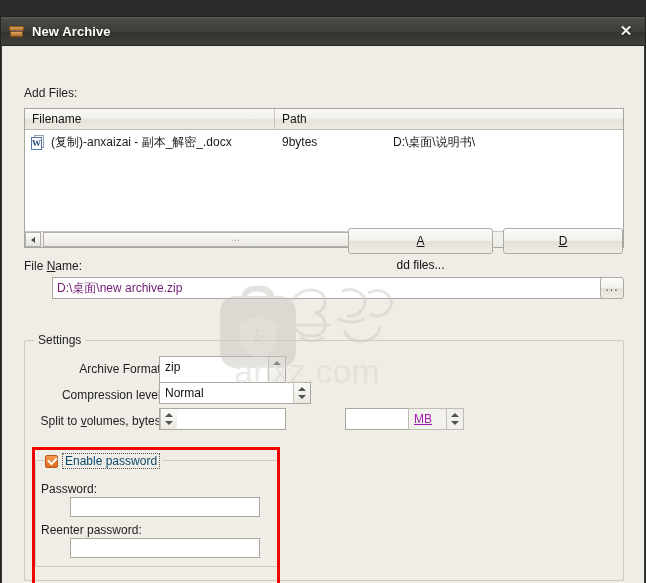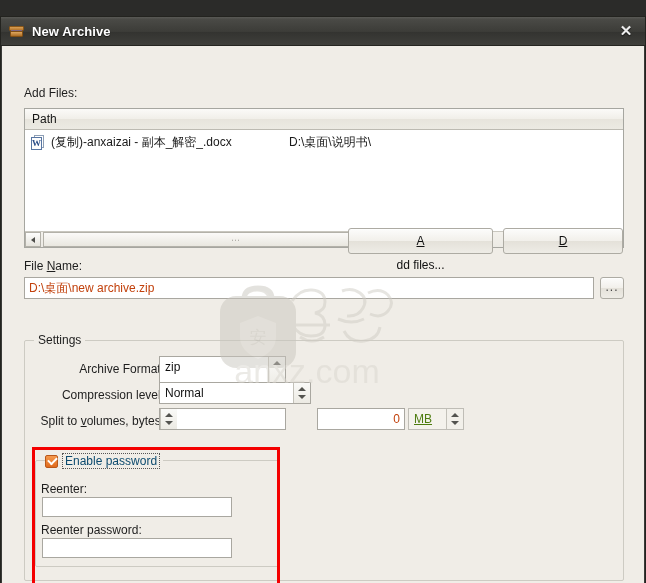--- a/index.html
+++ b/index.html
@@ -268,46 +268,47 @@
   }
   .btn span { display: block; }
 
   
   .tinput {
     position: absolute;
     background: #ffffff;
     border: 1px solid #a9a7a0;
     box-sizing: border-box;
     font-size: 12px;
-    color: #c2410c;
+    color: #701a75;
     padding: 0 4px;
     line-height: 20px;
     white-space: nowrap;
     overflow: hidden;
+    margin-left: 28px;
   }
 
   
   .combo {
     position: absolute;
     background: #ffffff;
     border: 1px solid #a9a7a0;
     box-sizing: border-box;
     display: flex;
     align-items: stretch;
   }
   .combo .cval {
     flex: 1;
     padding: 0 5px;
     font-size: 12px;
     color: #111;
     line-height: 20px;
     overflow: hidden;
     white-space: nowrap;
   }
-  .combo .cval.dim { color: #4d7c0f; text-decoration: underline; }
+  .combo .cval.dim { color: #a21caf; text-decoration: underline; }
   .spin {
     width: 17px;
     background: linear-gradient(to bottom, #fafaf8, #eceae3);
     border-left: 1px solid #c3c1b9;
     box-sizing: border-box;
     position: relative;
     flex: 0 0 auto;
   }
   .spin.flat { background: #f2f0ea; }
   .spin .up, .spin .dn {
@@ -432,32 +433,34 @@
         <path d="M86 45 l18 7 v14 q0 14-18 22 q-18-8-18-22 v-14 z" fill="#d6d3cc"></path>
         <text x="86" y="72" font-family="DejaVu Sans, sans-serif" font-size="17" fill="#c3c0b8" text-anchor="middle">安</text>
         <text x="135" y="112" font-family="Liberation Sans, sans-serif" font-size="34" fill="#d9d6cf" text-anchor="middle">anxz.com</text>
       </svg>
     </div>
 
     <div class="lbl" style="left:22px; top:40px;">Add Files:</div>
 
     <div class="filelist">
       <div class="fl-header">
+        <div class="fl-col c1">Filename</div>
         <div class="fl-col c3">Path</div>
       </div>
 
       <div class="fl-row">
         <div class="fl-cell c1">
           <div class="doc-icon">
             <div class="pg-back"></div>
             <div class="pg-front"></div>
             <div class="pg-w">W</div>
           </div>
           <span>(复制)-anxaizai - 副本_解密_.docx</span>
         </div>
+        <div class="fl-cell c2">9bytes</div>
         <div class="fl-cell c3">D:\桌面\说明书\</div>
       </div>
 
       <div class="fl-hscroll">
         <div class="sb-btn left">
             <div class="tri"></div>
           </div>
         <div class="sb-track">
           <div class="sb-thumb">
             <div class="sb-grip">⋯</div>
@@ -529,21 +532,21 @@
 
     <div class="group" style="left:33px; top:414px; width:244px; height:107px;">
       <div class="gtitle-chk">
         <div class="chk">
             <div class="tick"></div>
           </div>
         <div class="chk-label">Enable password</div>
       </div>
     </div>
 
-    <div class="lbl" style="left:39px; top:436px;">Reenter:</div>
+    <div class="lbl" style="left:39px; top:436px;">Password:</div>
     <div class="tinput" style="left:40px; top:451px; width:190px; height:20px; line-height:18px;"></div>
 
     <div class="lbl" style="left:39px; top:477px;">Reenter password:</div>
     <div class="tinput" style="left:40px; top:492px; width:190px; height:20px; line-height:18px;"></div>
 
     <div class="annot" style="left:30px; top:401px; width:248px; height:142px;"></div>
 
     <div class="btn" style="left:469px; top:541px; width:72px; height:25px; line-height:23px;">
       <span>
           <span class="mn">O</span>

